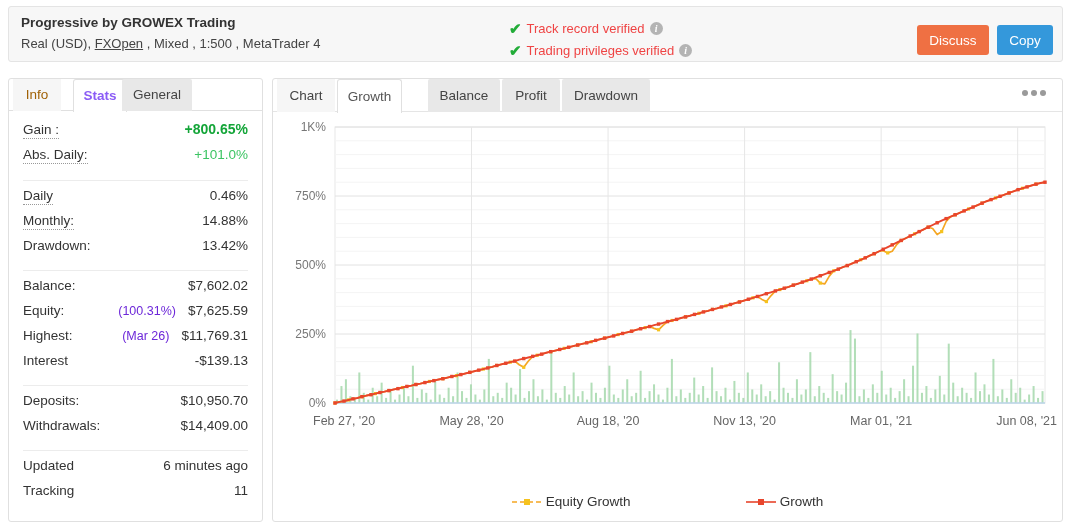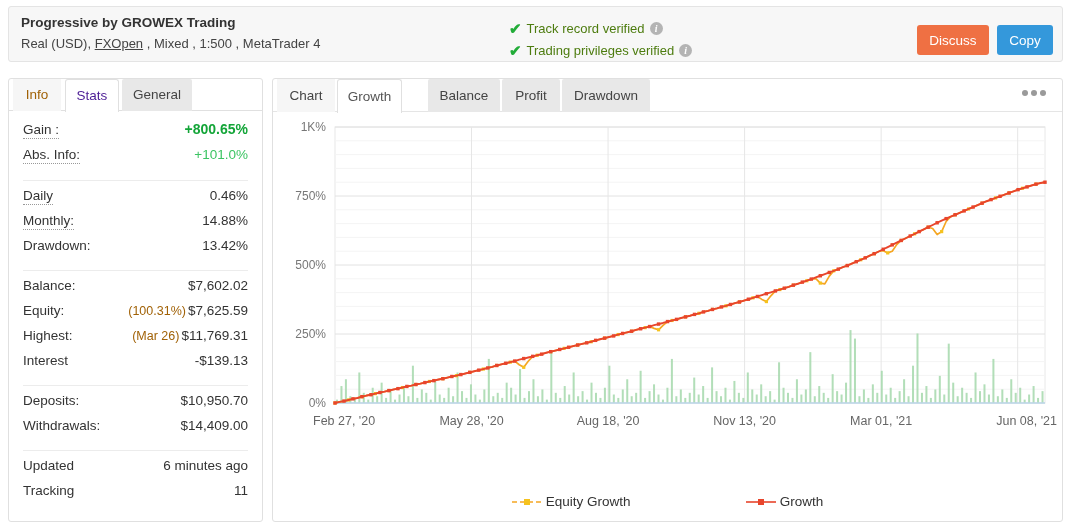--- a/index.html
+++ b/index.html
@@ -25,21 +25,21 @@
     font-size: 13px; color: #444; white-space: nowrap;
   }
   .hdr-sub .brokerlink { text-decoration: underline; color:#444; cursor:pointer; }
 
   .verif { position: absolute; left: 500px; top: 11px; }
   .verif-row { display: flex; align-items: center; height: 20px; margin-bottom: 2px; }
   .check {
     color: #22ac38; font-size: 15px; font-weight: bold;
     margin-right: 5px; line-height: 1;
   }
-  .verif-text { font-size: 13px; color: #4d7c0f; }
+  .verif-text { font-size: 13px; color: #ef4444; }
   .info-ico {
     display: inline-block; width: 13px; height: 13px; border-radius: 50%;
     background: #b4b4b4; color: #fff; font-size: 10px; font-weight: bold;
     font-style: italic; text-align: center; line-height: 13px;
     margin-left: 5px; font-family: "Liberation Serif", serif;
   }
 
   .btn {
     position: absolute; top: 18px; height: 30px; border: none; border-radius: 3px;
     color: #fff; font-size: 13.5px; font-family: "Liberation Sans", sans-serif;
@@ -53,38 +53,38 @@
     position: absolute; left: 8px; top: 78px; width: 255px; height: 444px;
     background: #fff; border: 1px solid #e0e0e0; border-radius: 3px;
   }
   .tabs-left { position: absolute; left: 0; top: 0; height: 32px; width: 100%;
                border-bottom: 1px solid #e0e0e0; }
   .tab {
     position: absolute; top: 0; height: 32px; line-height: 32px;
     font-size: 13.5px; text-align: center; cursor: pointer;
   }
   .tab-info    { left: 4px;  width: 48px; color: #a16207; background: #f6f6f6; }
-  .tab-stats   { left: 56px; width: 54px; color: #4c1d95; background: #fff;
+  .tab-stats   { left: 64px; width: 54px; color: #8b5cf6; background: #fff;
                  border-left: 1px solid #e0e0e0; border-right: 1px solid #e0e0e0;
                  border-top: 1px solid #e0e0e0; border-radius: 3px 3px 0 0;
-                 height: 33px; }
+                 height: 33px; font-weight: bold; }
   .tab-general { left: 113px; width: 70px; color: #444; background: #e8e8e8;
                  border-radius: 2px 2px 0 0; }
 
   .stats { position: absolute; left: 0; top: 33px; width: 100%; }
   .srow {
     display: flex; justify-content: space-between; align-items: baseline;
     padding: 0 14px; height: 25px; font-size: 13.5px; color: #333;
   }
   .srow .lbl { color: #333; white-space: nowrap; }
   .srow .lbl.dotted { border-bottom: 1px dotted #999; line-height: 1.15; }
   .srow .val { color: #333; text-align: right; white-space: nowrap; }
   .val.green-bold { color: #13a538; font-weight: bold; font-size: 14px; }
   .val.green-plain { color: #3cc463; }
-  .sub { color: #a16207; font-size: 12.5px; margin-right: 2px; }
+  .sub { color: #6d28d9; font-size: 12.5px; margin-right: 12px; }
   .sep { height: 1px; background: #ececec; margin: 7px 14px 7px 14px; }
   .grp-gain .srow { height: 26px; }
   .bold-lbl { font-weight: normal; }
 
   
   .right-panel {
     position: absolute; left: 272px; top: 78px; width: 791px; height: 444px;
     background: #fff; border: 1px solid #e0e0e0; border-radius: 3px;
   }
   .tabs-right { position: absolute; left: 0; top: 0; height: 33px; width: 100%;
@@ -150,21 +150,21 @@
     </div>
 
     <div class="stats">
 
       <div class="grp-gain">
         <div class="srow" style="margin-top:9px;">
           <span class="lbl dotted bold-lbl">Gain :</span>
           <span class="val green-bold">+800.65%</span>
         </div>
         <div class="srow">
-          <span class="lbl dotted">Abs. Info:</span>
+          <span class="lbl dotted">Abs. Daily:</span>
           <span class="val green-plain">+101.0%</span>
         </div>
       </div>
       <div class="sep"></div>
 
       <div>
         <div class="srow">
           <span class="lbl dotted">Daily</span>
           <span class="val">0.46%</span>
         </div>

